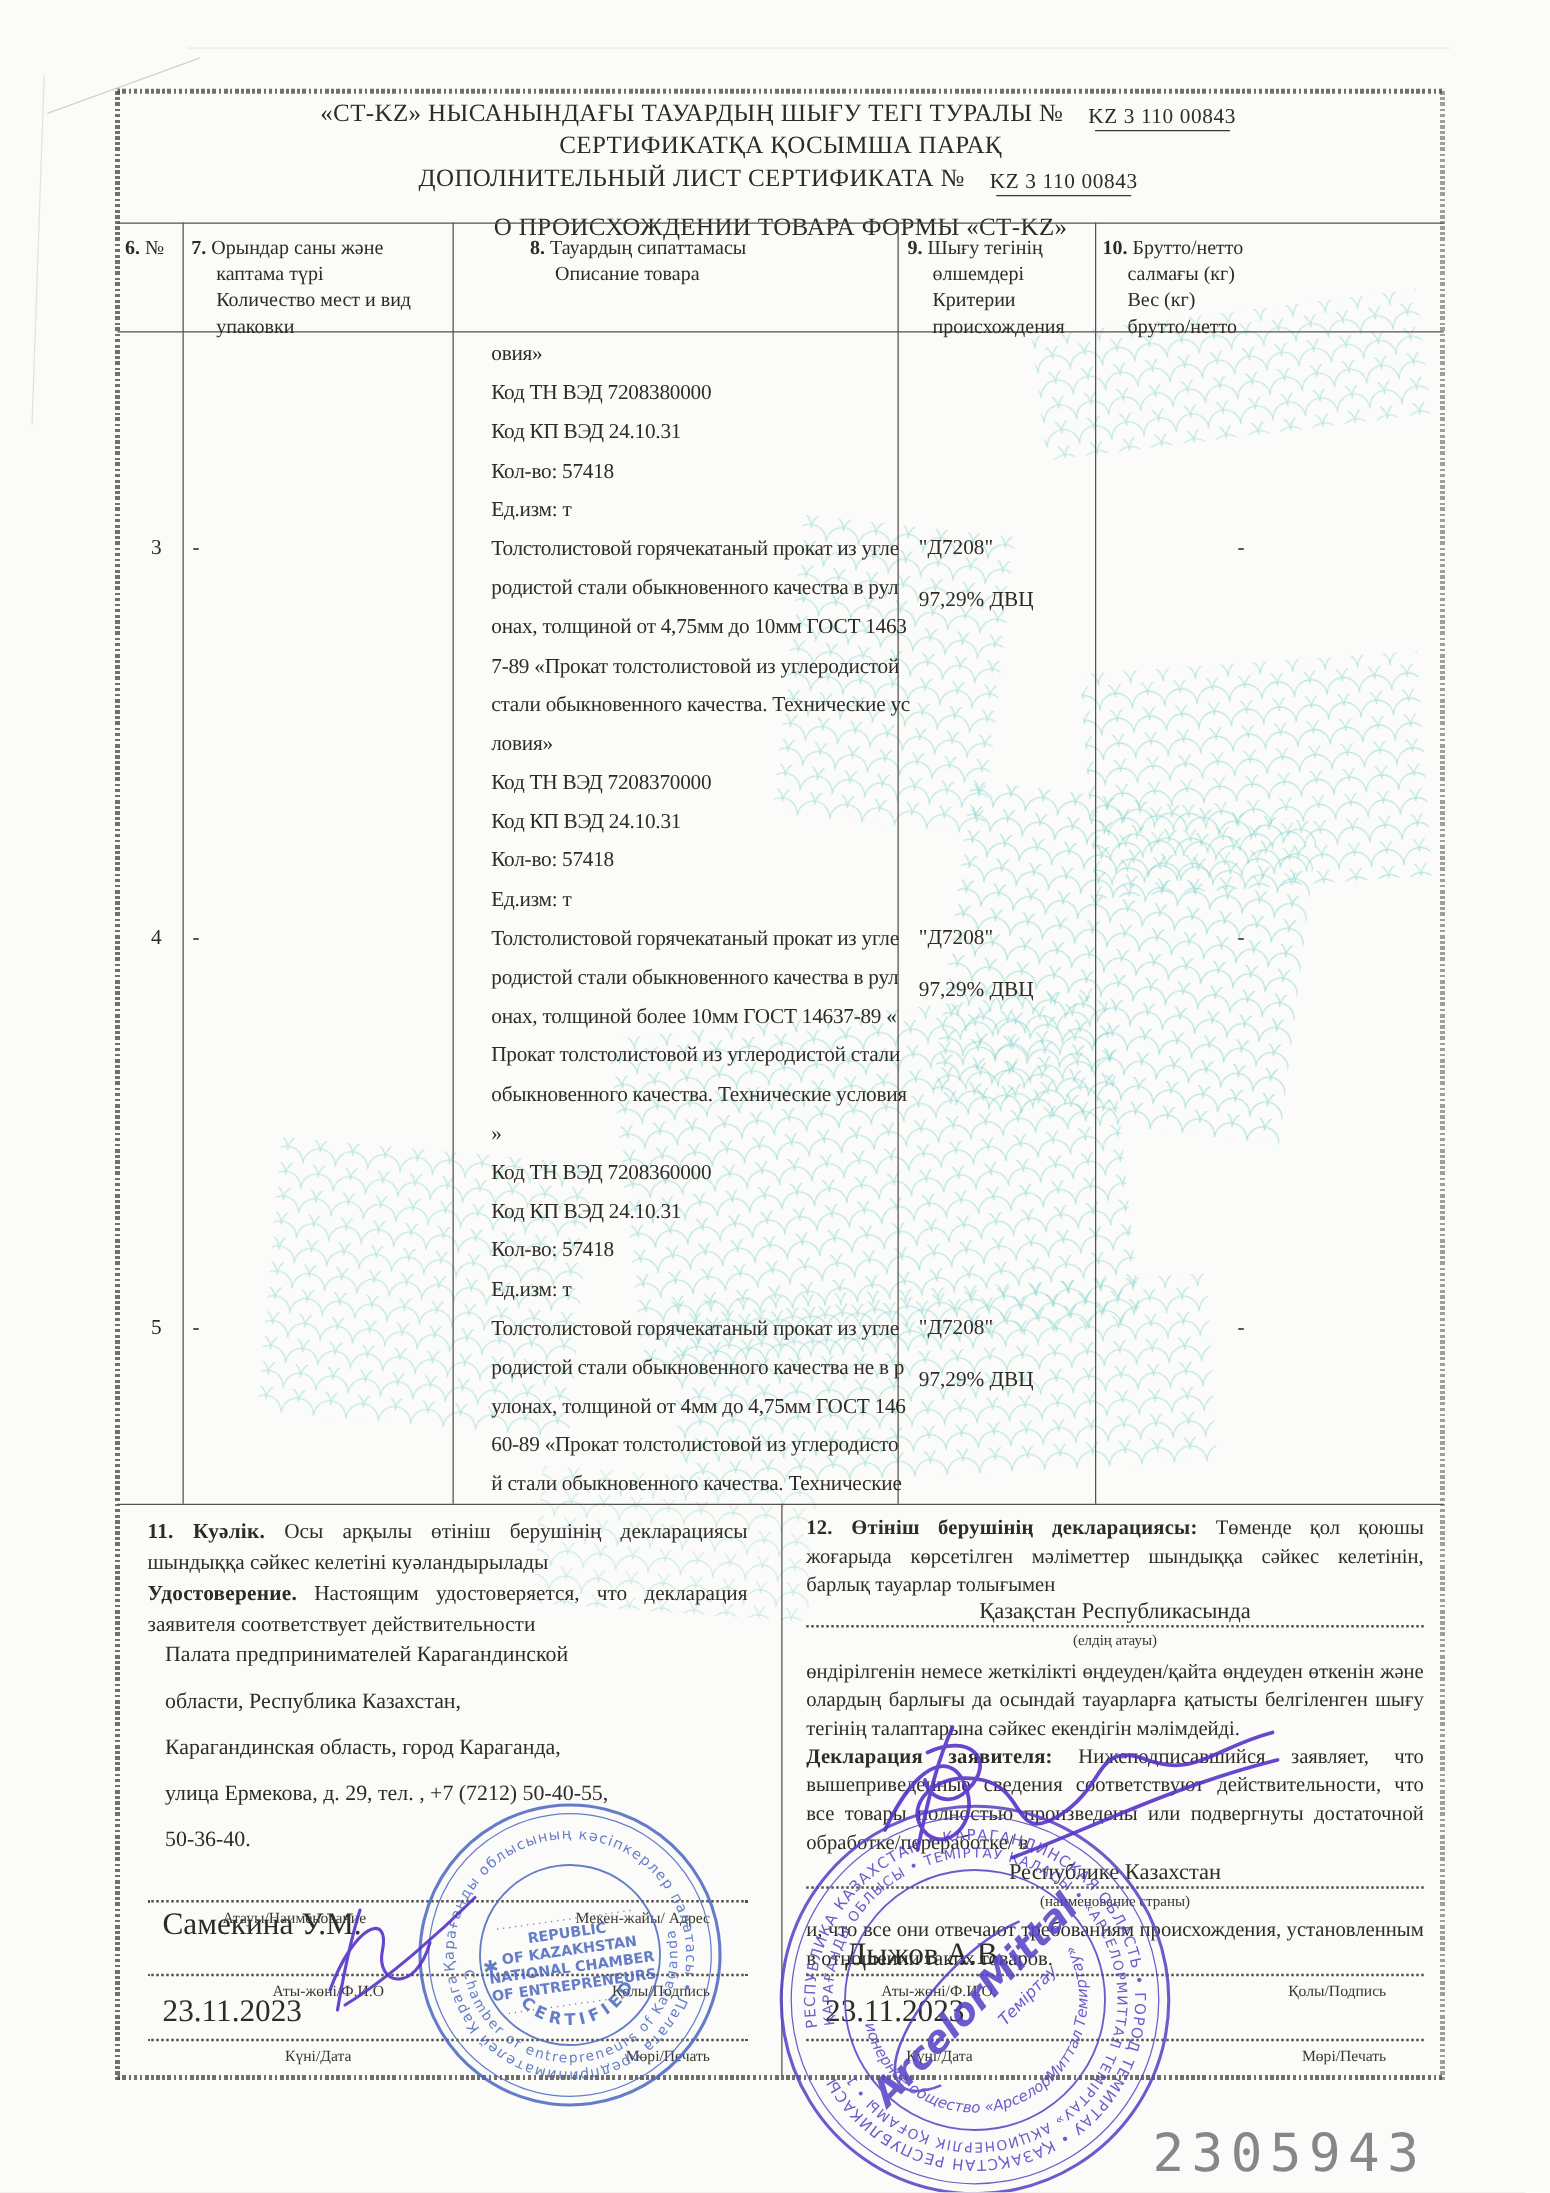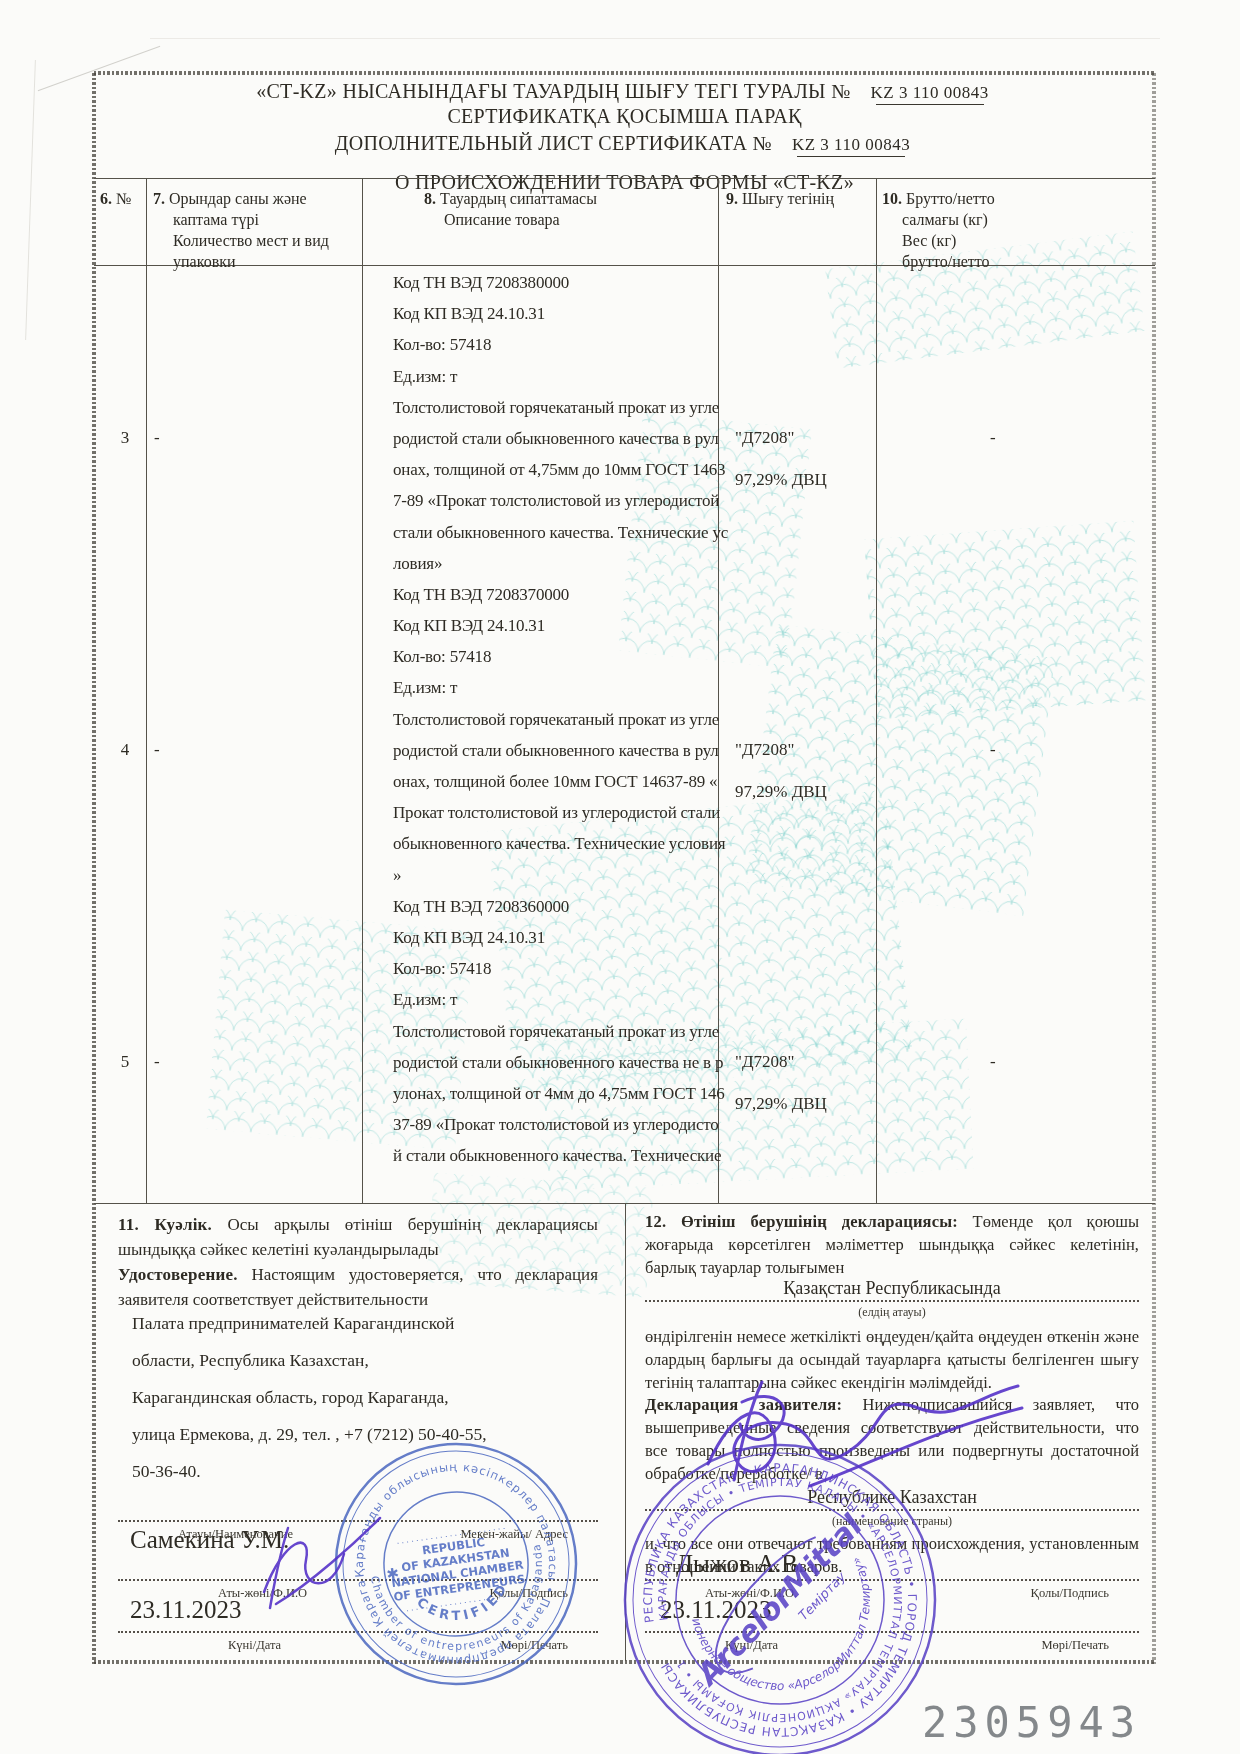--- a/index.html
+++ b/index.html
@@ -118,31 +118,37 @@
       </div>
   </div>
   <div class="hcell" style="left:392px;top:188px;width:340px;margin-left:32px;">
     <div><span class="hnum">8.</span> <span>Тауардың сипаттамасы</span></div>
     <div>
         <div class="hl">Описание товара</div>
       </div>
   </div>
   <div class="hcell" style="left:726px;top:188px;width:146px;">
     <div><span class="hnum">9.</span> <span>Шығу тегінің</span></div>
+    <div>
+        <div class="hl">өлшемдері</div>
+        <div class="hl">Критерии</div>
+        <div class="hl">происхождения</div>
+      </div>
   </div>
   <div class="hcell" style="left:882px;top:188px;width:190px;">
     <div><span class="hnum">10.</span> <span>Брутто/нетто</span></div>
     <div>
         <div class="hl">салмағы (кг)</div>
         <div class="hl">Вес (кг)</div>
         <div class="hl">брутто/нетто</div>
       </div>
   </div>
 
   <div class="desc-col">
+      <div class="tline">овия»</div>
       <div class="tline">Код ТН ВЭД 7208380000</div>
       <div class="tline">Код КП ВЭД 24.10.31</div>
       <div class="tline">Кол-во: 57418</div>
       <div class="tline">Ед.изм: т</div>
       <div class="tline">Толстолистовой горячекатаный прокат из угле</div>
       <div class="tline">родистой стали обыкновенного качества в рул</div>
       <div class="tline">онах, толщиной от 4,75мм до 10мм ГОСТ 1463</div>
       <div class="tline">7-89 «Прокат толстолистовой из углеродистой</div>
       <div class="tline">стали обыкновенного качества. Технические ус</div>
       <div class="tline">ловия»</div>
@@ -156,21 +162,21 @@
       <div class="tline">Прокат толстолистовой из углеродистой стали</div>
       <div class="tline">обыкновенного качества. Технические условия</div>
       <div class="tline">»</div>
       <div class="tline">Код ТН ВЭД 7208360000</div>
       <div class="tline">Код КП ВЭД 24.10.31</div>
       <div class="tline">Кол-во: 57418</div>
       <div class="tline">Ед.изм: т</div>
       <div class="tline">Толстолистовой горячекатаный прокат из угле</div>
       <div class="tline">родистой стали обыкновенного качества не в р</div>
       <div class="tline">улонах, толщиной от 4мм до 4,75мм ГОСТ 146</div>
-      <div class="tline">37-89 «Прокат толстолистовой из углеродисто</div>
+      <div class="tline">60-89 «Прокат толстолистовой из углеродисто</div>
       <div class="tline">й стали обыкновенного качества. Технические</div>
     </div>
 
   <div class="marker" style="left:112px;top:422px;width:26px;text-align:center;">3</div>
   <div class="marker" style="left:154px;top:422px;">-</div>
   <div class="crit" style="left:735px;top:422px;">"Д7208"</div>
   <div class="crit" style="left:735px;top:464px;">97,29% ДВЦ</div>
   <div class="marker" style="left:990px;top:422px;">-</div>
 
   <div class="marker" style="left:112px;top:734px;width:26px;text-align:center;">4</div>

